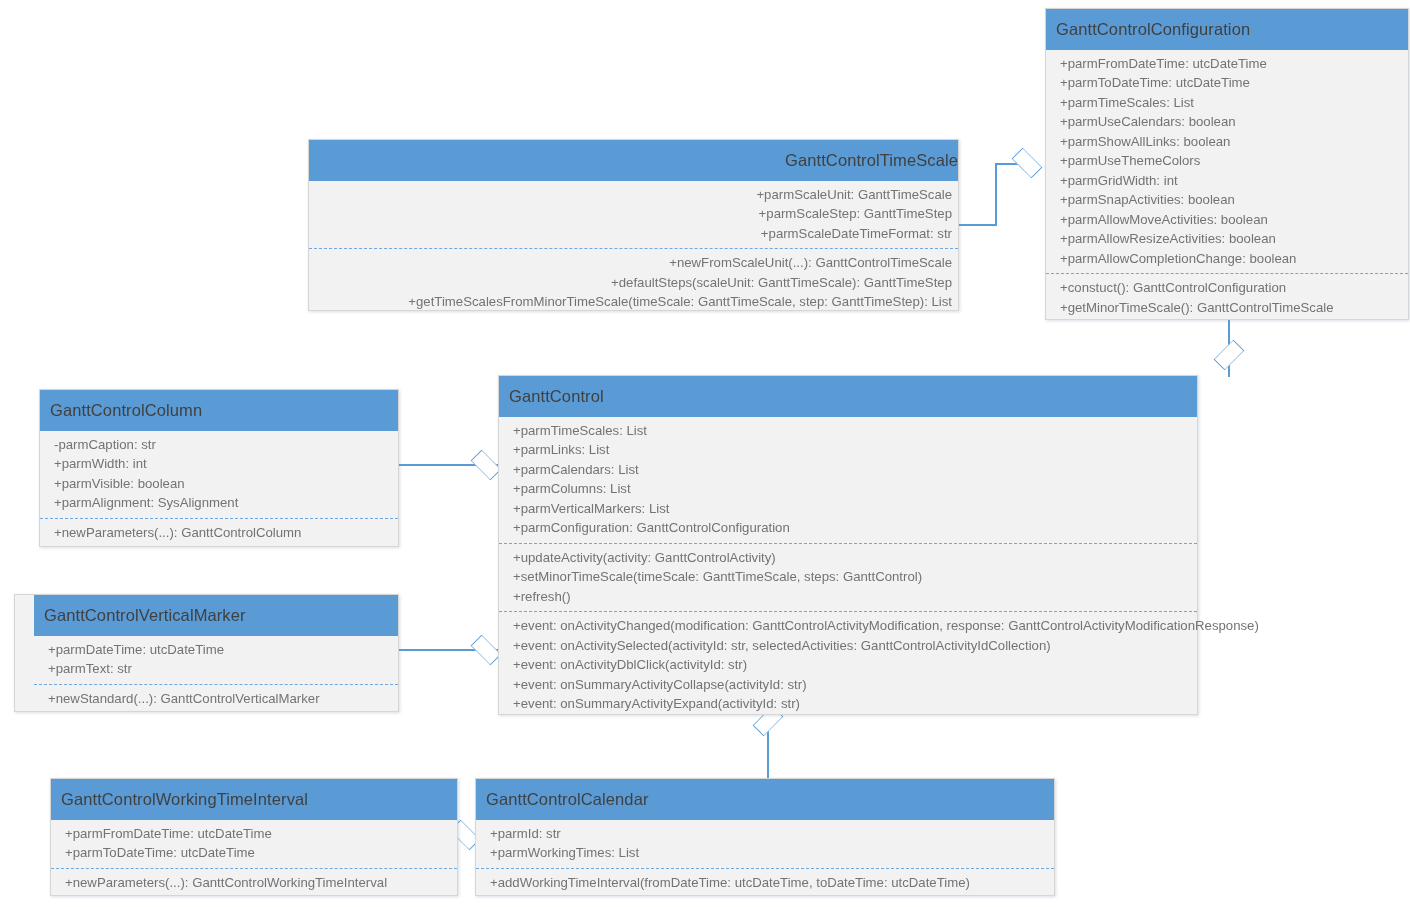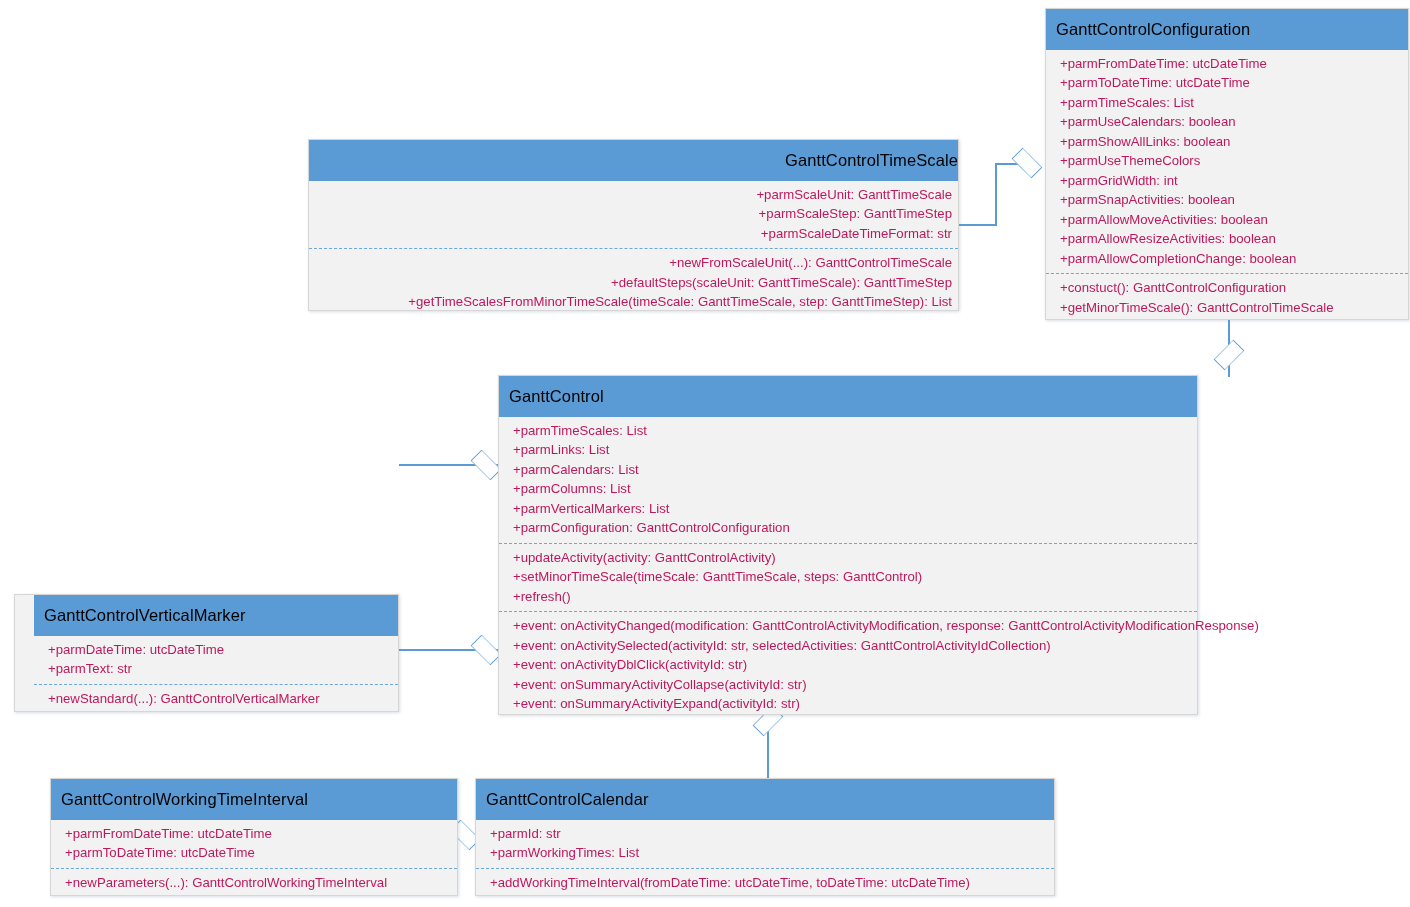--- a/index.html
+++ b/index.html
@@ -19,35 +19,35 @@
   
   .uml-class {
     position: absolute;
     box-sizing: border-box;
     background: #f2f2f2;
     border: 1px solid #d6d6d6;
     box-shadow: 1px 1px 3px rgba(120,140,160,0.28);
   }
   .uml-header {
     background: #5b9bd5;
-    color: #000000;
+    color: #404040;
     font-size: 16.5px;
     line-height: 1;
     padding: 12px 0 12px 10px;
     letter-spacing: 0.1px;
     white-space: nowrap;
   }
   .uml-section {
     padding: 4px 0 5px 0;
   }
   .uml-section + .uml-section {
     border-top: 1px dashed #6aa8dd;
   }
   .uml-row {
-    color: #be185d;
+    color: #737373;
     font-size: 13.2px;
     line-height: 19.5px;
     padding: 0 6px 0 14px;
     white-space: nowrap;
   }
 
   
   .conn {
     position: absolute;
     background: #5b9bd5;
@@ -148,20 +148,32 @@
     </div>
     <div class="uml-section">
       <div class="uml-row">+event: onActivityChanged(modification: GanttControlActivityModification, response: GanttControlActivityModificationResponse)</div>
       <div class="uml-row">+event: onActivitySelected(activityId: str, selectedActivities: GanttControlActivityIdCollection)</div>
       <div class="uml-row">+event: onActivityDblClick(activityId: str)</div>
       <div class="uml-row">+event: onSummaryActivityCollapse(activityId: str)</div>
       <div class="uml-row">+event: onSummaryActivityExpand(activityId: str)</div>
     </div>
   </div>
 
+  <div class="uml-class" style="left:39px; top:389px; width:360px; height:158px;">
+    <div class="uml-header">GanttControlColumn</div>
+    <div class="uml-section">
+      <div class="uml-row">-parmCaption: str</div>
+      <div class="uml-row">+parmWidth: int</div>
+      <div class="uml-row">+parmVisible: boolean</div>
+      <div class="uml-row">+parmAlignment: SysAlignment</div>
+    </div>
+    <div class="uml-section">
+      <div class="uml-row">+newParameters(...): GanttControlColumn</div>
+    </div>
+  </div>
 
   <div class="uml-class" style="left:14px; top:594px; width:385px; height:118px;padding-left:19px;">
     <div class="uml-header">GanttControlVerticalMarker</div>
     <div class="uml-section">
       <div class="uml-row">+parmDateTime: utcDateTime</div>
       <div class="uml-row">+parmText: str</div>
     </div>
     <div class="uml-section">
       <div class="uml-row">+newStandard(...): GanttControlVerticalMarker</div>
     </div>

